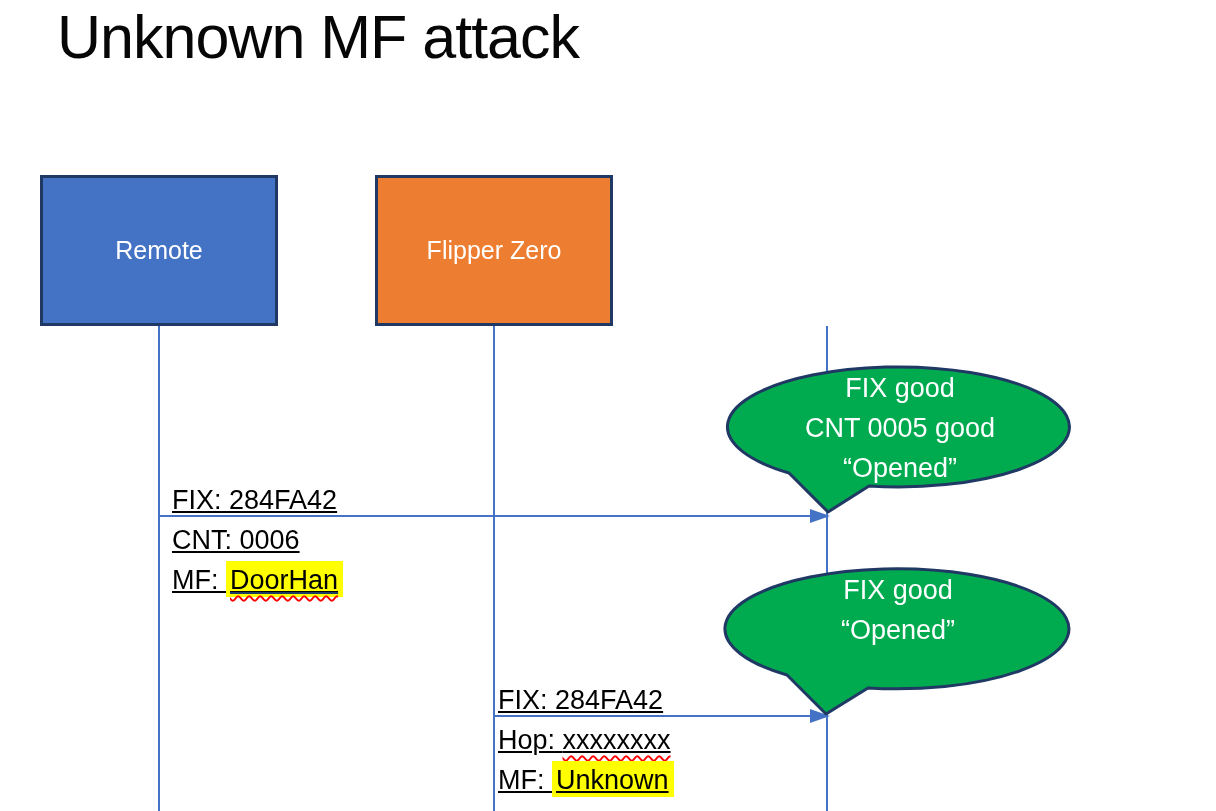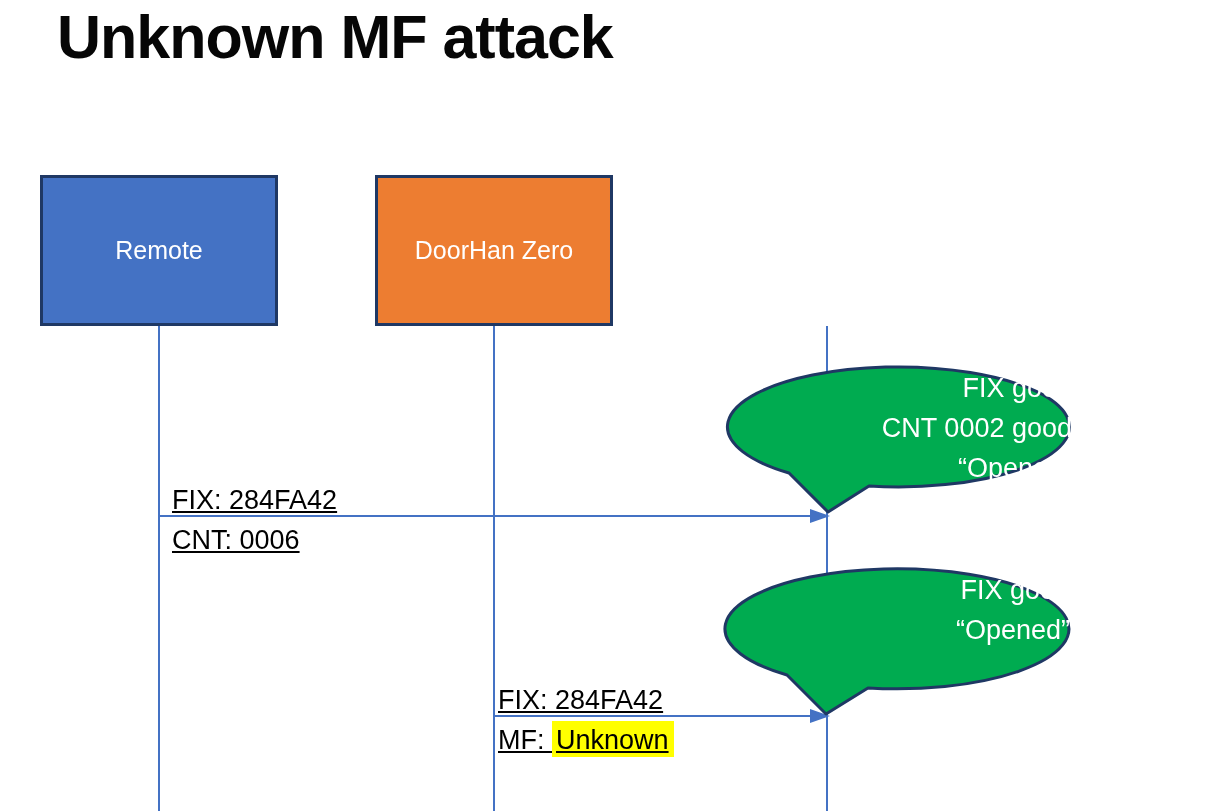--- a/index.html
+++ b/index.html
@@ -13,21 +13,21 @@
     overflow: hidden;
   }
 
   
   .slide-title {
     position: absolute;
     left: 57px;
     top: 2px;
     margin: 0;
     font-size: 61px;
-    font-weight: 700;
+    font-weight: 400;
     letter-spacing: -1px;
     color: #060606;
   }
 
   
   .actor {
     position: absolute;
     top: 175px;
     width: 238px;
     height: 151px;
@@ -120,68 +120,70 @@
     stroke: #1F3864;
     stroke-width: 3;
     stroke-linejoin: round;
   }
   .callout-text {
     position: absolute;
     width: 344px;
     color: #ffffff;
     font-size: 27px;
     line-height: 40px;
-    text-align: right;
+    text-align: center;
     z-index: 3;
   }
   .callout1-text { left: 728px; top: 368px; }
   .callout2-text { left: 726px; top: 570px; }
 </style>
 </head>
 <body>
 
 <div class="stage">
 
   <h1 class="slide-title">Unknown MF attack</h1>
 
   <div class="actor actor-remote">
     <span>Remote</span>
   </div>
   <div class="actor actor-flipper">
-    <span>DoorHan Zero</span>
+    <span>Flipper Zero</span>
   </div>
 
   <div class="lifeline lifeline-remote"></div>
   <div class="lifeline lifeline-flipper"></div>
   <div class="lifeline lifeline-receiver"></div>
 
   <div class="arrow-line arrow1-line"></div>
   <div class="arrow-head arrow1-head"></div>
 
   <div class="arrow-line arrow2-line"></div>
   <div class="arrow-head arrow2-head"></div>
 
   <div class="msg msg1">
     <div class="msg-line">FIX: 284FA42</div>
     <div class="msg-line">CNT: 0006</div>
+    <div class="msg-line"><span>MF: </span><span class="hl"><span class="u-solid"><span class="u-wavy">DoorHan</span></span></span></div>
   </div>
 
   <div class="msg msg2">
     <div class="msg-line">FIX: 284FA42</div>
+    <div class="msg-line"><span>Hop: </span><span class="u-wavy">xxxxxxxx</span></div>
     <div class="msg-line"><span>MF: </span><span class="hl"><span>Unknown</span></span></div>
   </div>
 
   <svg class="bubbles-svg" viewBox="0 0 1216 811" xmlns="http://www.w3.org/2000/svg">
     <path class="bubble-shape" d="M 869 486 A 171 60 0 1 0 789 473 L 828 512 Z"></path>
     <path class="bubble-shape" d="M 868 688 A 172 60 0 1 0 787 675 L 826 714 Z"></path>
   </svg>
 
   <div class="callout-text callout1-text">
     <div>FIX good</div>
-    <div>CNT 0002 good</div>
+    <div>CNT 0005 good</div>
     <div>“Opened”</div>
   </div>
 
   <div class="callout-text callout2-text">
     <div>FIX good</div>
     <div>“Opened”</div>
   </div>
 
 </div>
 

